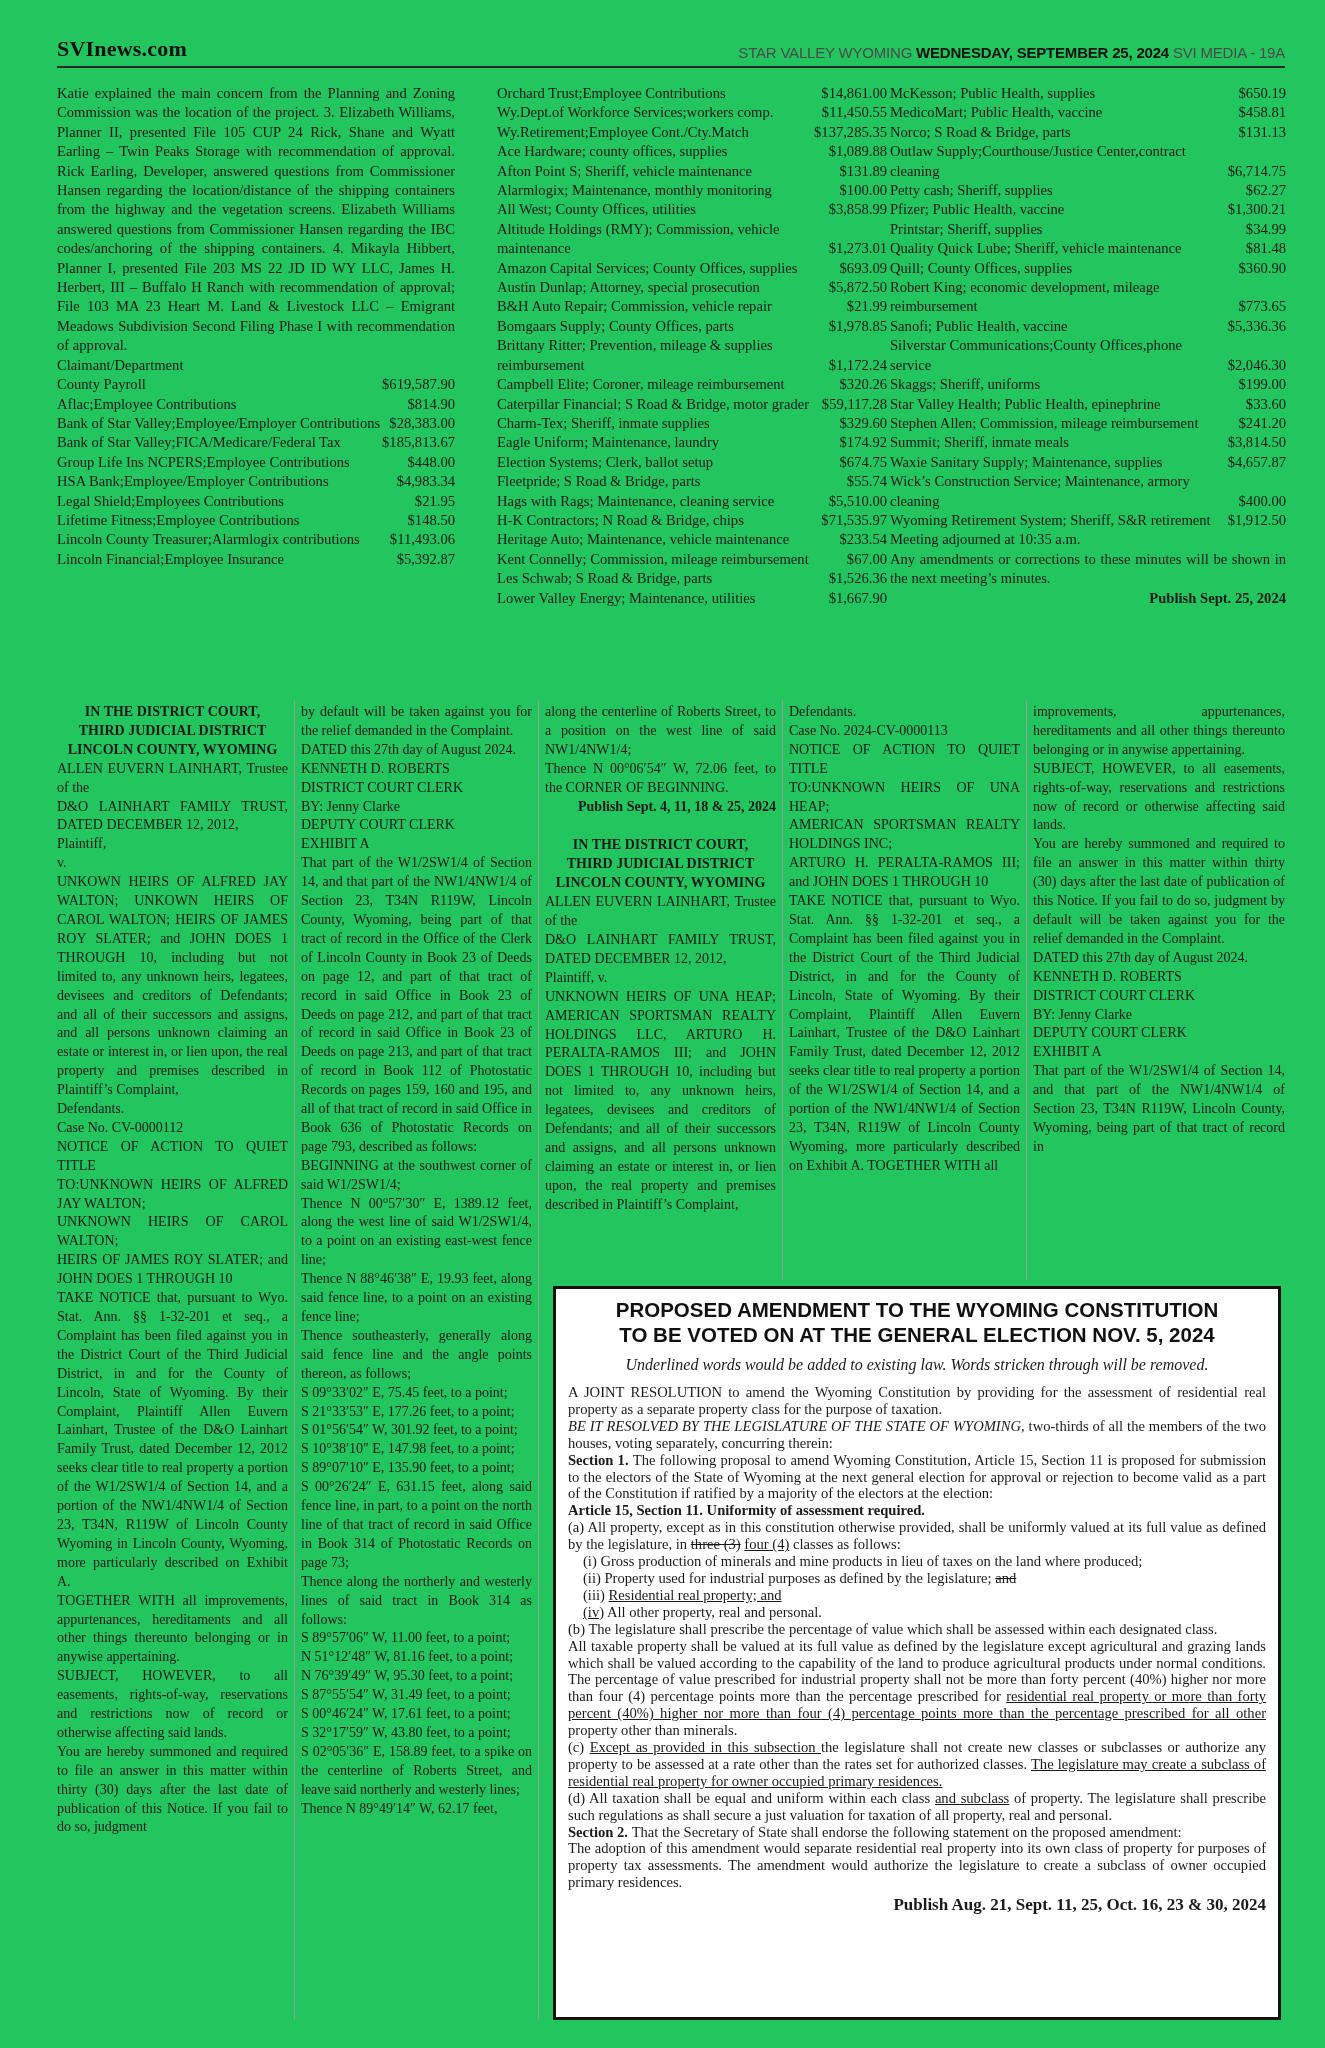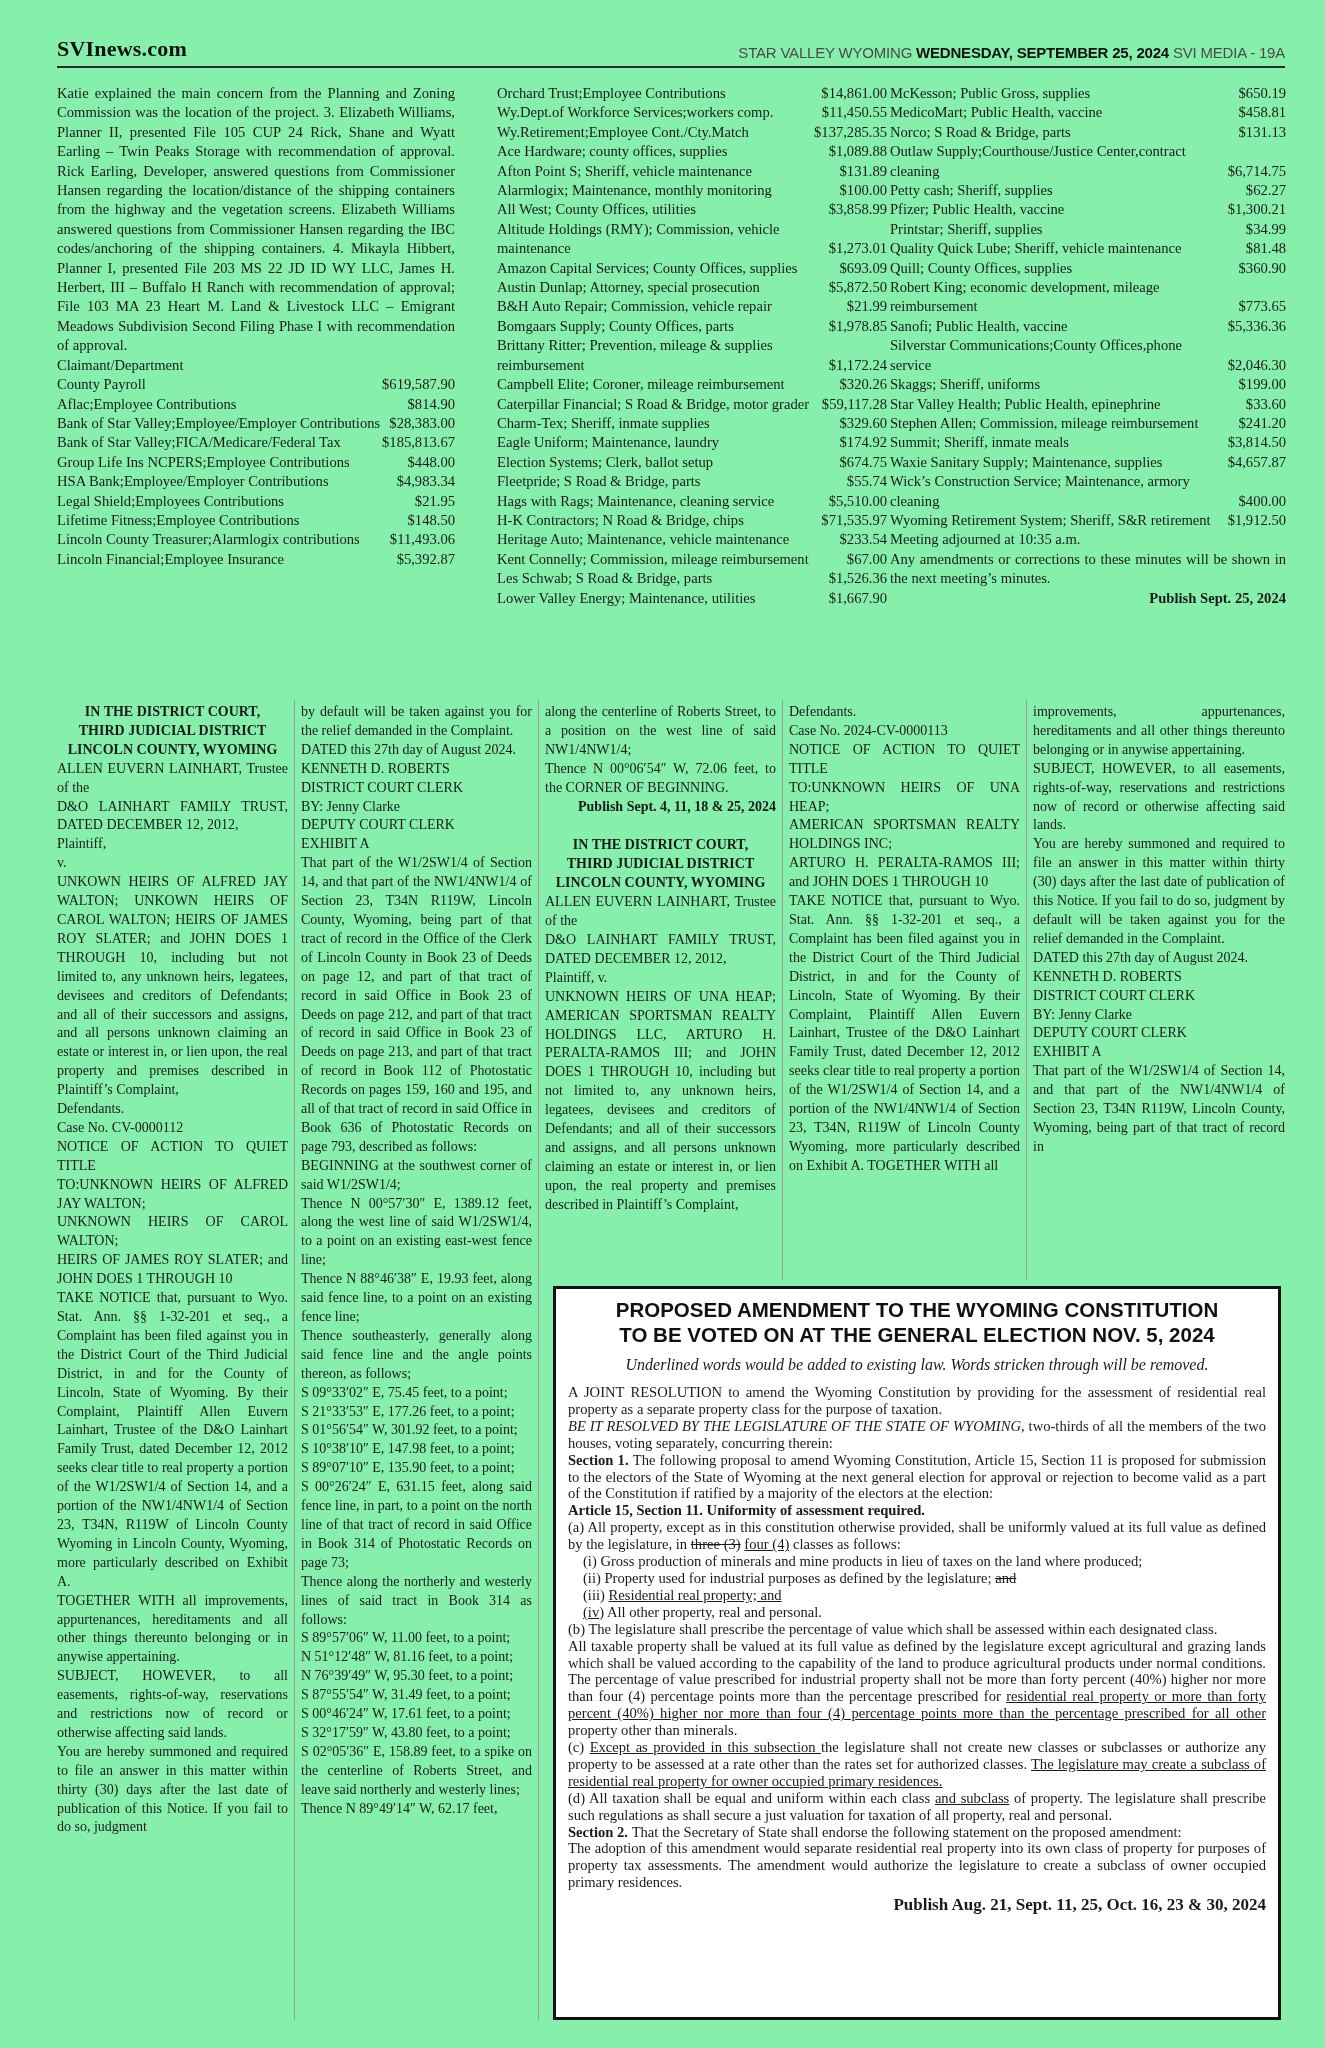--- a/index.html
+++ b/index.html
@@ -1,16 +1,16 @@
 <!DOCTYPE html>
 <html><head>
 <meta charset="utf-8">
 <style>
   html,body{margin:0;padding:0;background:#e8e8e8;}
-  .page{position:relative;width:1325px;height:2048px;background:#86efac;color:#1a1a1a;overflow:hidden;
+  .page{position:relative;width:1325px;height:2048px;background:#22c55e;color:#1a1a1a;overflow:hidden;
         font-family:"Liberation Serif", serif;}
   
   .hdr-site{position:absolute;left:57px;top:36px;font-size:22px;font-weight:bold;letter-spacing:.2px;color:#111;}
   .hdr-right{position:absolute;right:40px;top:44px;font-family:"Liberation Sans",sans-serif;font-size:15px;
              letter-spacing:-0.2px;color:#4a4a4a;white-space:nowrap;}
   .hdr-right .b{font-weight:bold;color:#111;}
   .hdr-rule{position:absolute;left:57px;right:40px;top:66px;height:2px;background:#2b2b2b;}
   
   .mcol{position:absolute;top:84px;font-size:14.6px;line-height:19.4px;}
   #m1{left:57px;width:398px;}
@@ -209,21 +209,21 @@
         <div class="claim-row">
           <span class="claim-name">Lower Valley Energy; Maintenance, utilities</span>
           <span class="claim-amt">$1,667.90</span>
         </div>
       </div>
   </section>
 
   <section class="mcol" id="m3">
     <div>
         <div class="claim-row">
-          <span class="claim-name">McKesson; Public Gross, supplies</span>
+          <span class="claim-name">McKesson; Public Health, supplies</span>
           <span class="claim-amt">$650.19</span>
         </div>
         <div class="claim-row">
           <span class="claim-name">MedicoMart; Public Health, vaccine</span>
           <span class="claim-amt">$458.81</span>
         </div>
         <div class="claim-row">
           <span class="claim-name">Norco; S Road &amp; Bridge, parts</span>
           <span class="claim-amt">$131.13</span>
         </div>

